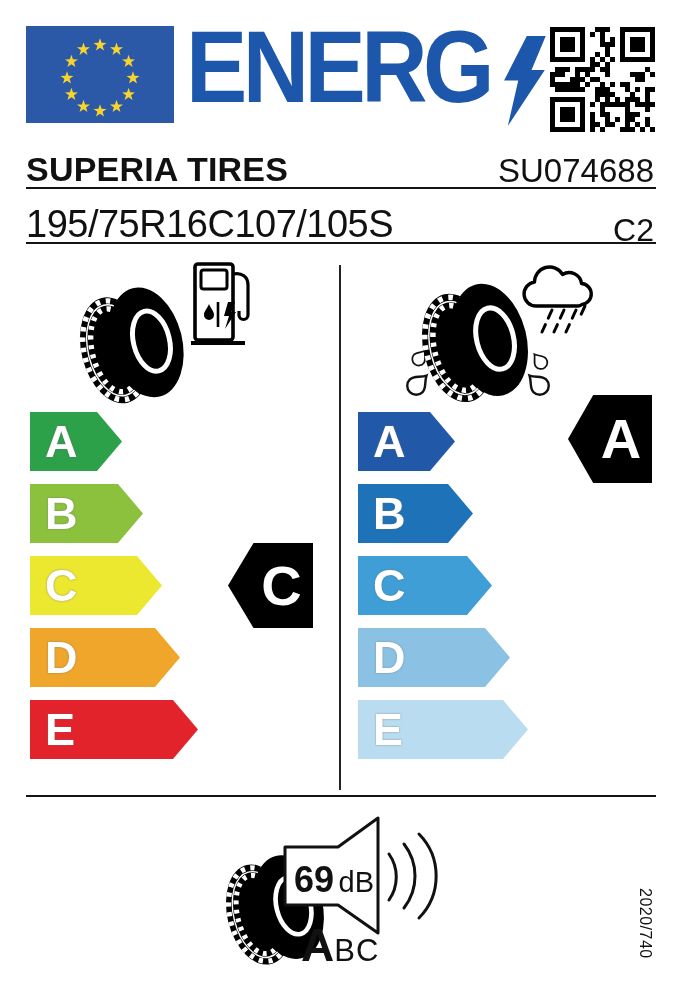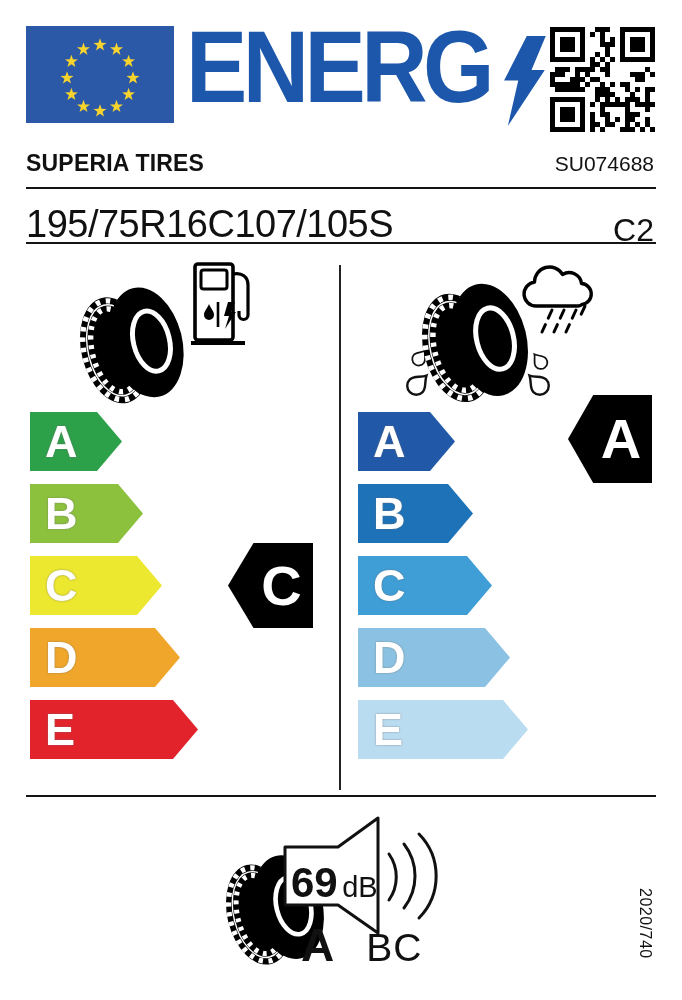--- a/index.html
+++ b/index.html
@@ -7,43 +7,43 @@
          font-family:"Liberation Sans",sans-serif;color:#111;}
   .abs{position:absolute;}
   
   .flag{left:26px;top:26px;width:148px;height:97px;}
   .flag svg{position:absolute;left:0;top:0;overflow:visible;}
   .wordmark{left:186px;top:14px;font-size:102px;font-weight:700;line-height:1.05;
             letter-spacing:-5px;transform:scaleX(0.9);transform-origin:left top;white-space:nowrap;}
   .bolt{left:500px;top:36px;}
   .qr{left:550px;top:27px;}
   .qr svg{shape-rendering:crispEdges;}
-  .brand{left:26px;top:150px;font-size:23px;font-weight:700;letter-spacing:.2px;}
-  .pcode{right:26px;top:152px;font-size:21px;text-align:right;}
+  .brand{left:26px;top:150px;font-size:34px;font-weight:700;letter-spacing:.2px;}
+  .pcode{right:26px;top:152px;font-size:33px;text-align:right;}
   .rule{left:26px;width:630px;height:2px;background:#151515;}
   .size{left:26px;top:203px;font-size:38px;letter-spacing:-.5px;}
   .tclass{right:26px;top:212px;font-size:32px;text-align:right;}
   .vdivider{left:339px;top:265px;width:2px;height:525px;background:#222;}
   
   .icon-svg{position:absolute;overflow:visible;}
   
   .garrow{position:absolute;height:59px;display:flex;align-items:center;
           clip-path:polygon(0 0,calc(100% - 25px) 0,100% 50%,calc(100% - 25px) 100%,0 100%);}
   .garrow span{padding-left:15px;font-size:45px;font-weight:700;color:#fff;
                text-shadow:0 0 2px rgba(110,110,110,.75);line-height:1;}
   .sel{position:absolute;background:#000;display:flex;align-items:center;justify-content:center;
        clip-path:polygon(30% 0,100% 0,100% 100%,30% 100%,0 50%);}
   .sel span{color:#fff;font-weight:700;font-size:56px;line-height:1;padding-left:22px;}
   
   .db-text{left:291px;top:859px;width:86px;white-space:nowrap;text-align:center;}
-  .db-text .num{font-size:42px;font-weight:700;}
+  .db-text .num{font-size:36px;font-weight:700;}
   .db-text .unit{font-size:29px;font-weight:400;margin-top:20px;}
   .noise-class{left:301px;top:922px;display:flex;align-items:baseline;}
   .noise-class .big{font-size:46px;font-weight:700;line-height:1;}
-  .noise-class .rest{font-size:39px;font-weight:400;line-height:1;letter-spacing:1px;margin-left:32px;}
+  .noise-class .rest{font-size:31px;font-weight:400;line-height:1;letter-spacing:1px;}
   .regtext{left:636px;top:888px;writing-mode:vertical-rl;font-size:16px;letter-spacing:.5px;color:#111;}
 </style>
 </head>
 <body>
 
 <div class="label">
 
   <svg width="0" height="0" style="position:absolute" aria-hidden="true">
     <defs>
       <g id="tire-shape">

